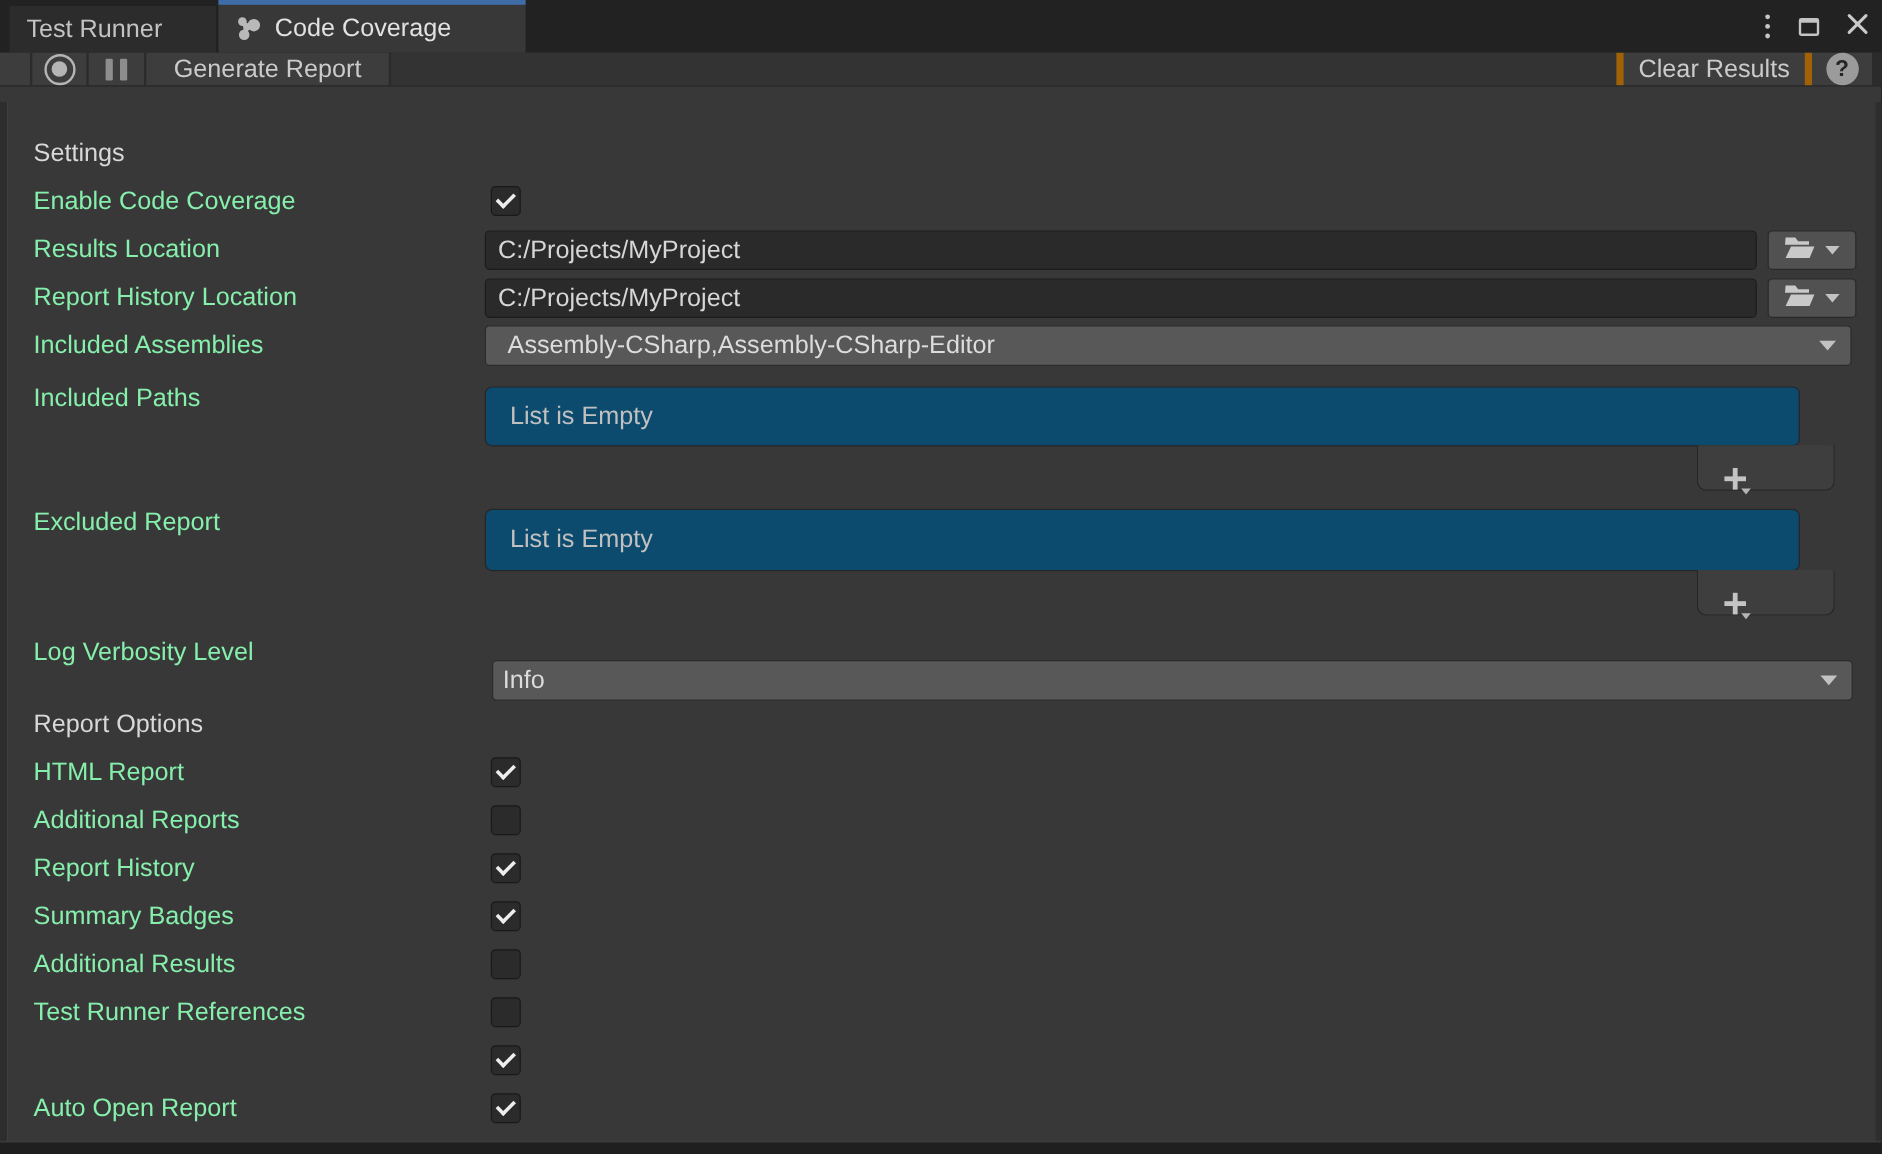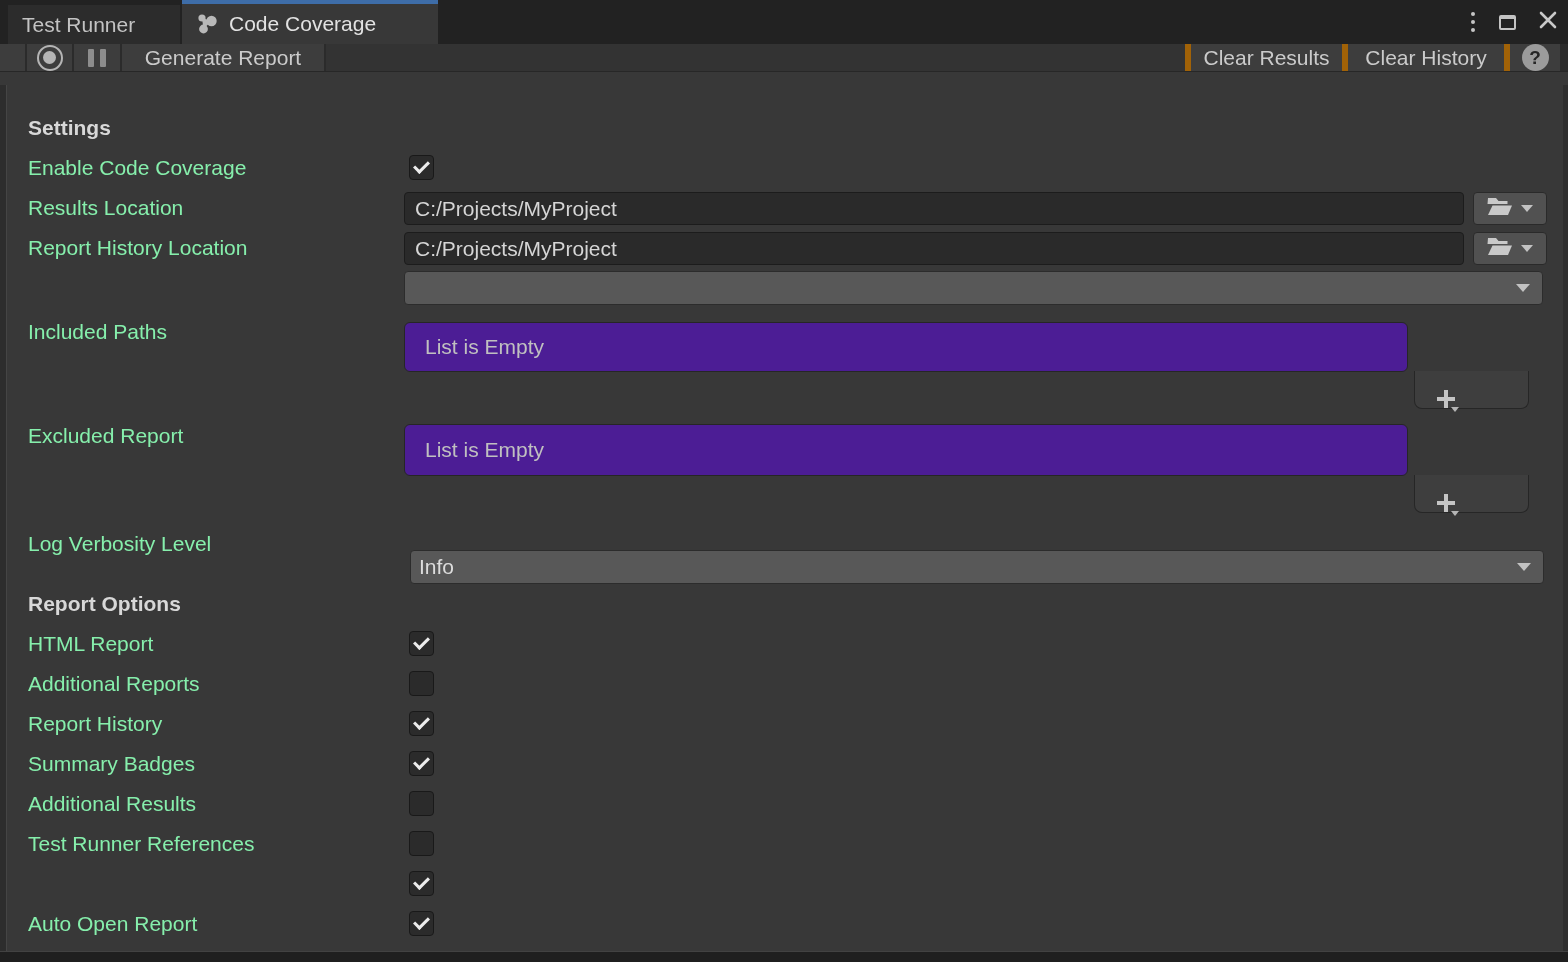--- a/index.html
+++ b/index.html
@@ -38,21 +38,21 @@
   .help-circle{width:27px;height:27px;border-radius:50%;background:#9b9b9b;color:#262626;
     font-weight:bold;font-size:19px;display:flex;align-items:center;justify-content:center;}
 
   
   .content{position:absolute;top:85px;left:0;right:0;bottom:11px;background:#383838;}
   .edge-left{position:absolute;left:0;top:0;bottom:0;width:7px;background:#2d2d2d;border-right:1px solid #454545;}
   .edge-right{position:absolute;right:0;top:0;bottom:0;width:5px;background:#2e2e2e;}
   .bottom-strip{position:absolute;left:0;right:0;bottom:0;height:11px;background:#1f1f1f;border-top:1px solid #424242;}
 
   .label{position:absolute;left:28px;height:40px;line-height:40px;font-size:21px;color:#86efac;white-space:nowrap;}
-  .heading{font-weight:bold;color:#d8d8d8;}
+  .heading{font-weight:normal;color:#d8d8d8;}
 
   .checkbox{position:absolute;left:409px;width:25px;height:25px;background:#2b2b2b;
     border:1px solid #191919;border-radius:4px;}
   .checkbox.checked::after{content:"";position:absolute;left:4px;top:5px;width:12px;height:6px;
     border-left:3px solid #ededed;border-bottom:3px solid #ededed;transform:rotate(-45deg);}
 
   .textfield{position:absolute;left:404px;width:1060px;height:33px;background:#2a2a2a;
     border:1px solid #1c1c1c;border-radius:4px;color:#d6d6d6;font-size:21px;padding:0 10px;
     font-family:"Liberation Sans", sans-serif;outline:none;}
 
@@ -60,21 +60,21 @@
     border:1px solid #2a2a2a;border-radius:4px;display:flex;align-items:center;
     justify-content:center;gap:8px;}
   .caret{width:0;height:0;border-left:7px solid transparent;border-right:7px solid transparent;
     border-top:8px solid #c2c2c2;}
   .caret-sm{border-left-width:6px;border-right-width:6px;border-top-width:7px;}
 
   .dropdown{position:absolute;height:34px;background:#585858;border:1px solid #2c2c2c;
     border-radius:4px;color:#dcdcdc;font-size:21px;display:flex;align-items:center;}
   .dropdown .dd-caret{position:absolute;right:12px;top:12px;}
 
-  .listbox{position:absolute;left:404px;width:1004px;background:#4c1d95;
+  .listbox{position:absolute;left:404px;width:1096px;background:#0c4a6e;
     border:1px solid #262626;border-radius:6px;display:flex;align-items:center;}
   .listbox .empty{color:#c0c0c0;font-size:21px;margin-left:20px;}
   .listfooter{position:absolute;left:1414px;width:115px;height:38px;background:#3e3e3e;
     border:1px solid #262626;border-top:none;border-radius:0 0 8px 8px;
     display:flex;align-items:center;justify-content:space-between;padding:0 22px;}
   .plus-icon{position:relative;width:18px;height:18px;}
   .plus-icon::before{content:"";position:absolute;left:0;top:7px;width:18px;height:4px;background:#c4c4c4;}
   .plus-icon::after{content:"";position:absolute;left:7px;top:0;width:4px;height:18px;background:#c4c4c4;}
   .plus-caret{position:absolute;left:14px;top:17px;width:0;height:0;
     border-left:4px solid transparent;border-right:4px solid transparent;border-top:5px solid #b5b5b5;}
@@ -128,23 +128,20 @@
           <i></i>
         </span>
     </div>
     <div class="tb-btn" style="width:204px;">
       <span>Generate Report</span>
     </div>
     <div class="tb-spacer"></div>
     <div class="tb-btn tb-right-sep" style="width:157px;border-right:none;">
       <span>Clear Results</span>
     </div>
-    <div class="tb-btn tb-right-sep" style="width:162px;border-right:none;">
-      <span>Clear History</span>
-    </div>
     <div class="tb-btn tb-right-sep" style="width:56px;border-right:none;">
       <span class="help-circle">?</span>
     </div>
     <div style="width:8px;background:#2b2b2b;"></div>
   </div>
 
   <div class="content">
 
     <div class="label heading" style="top:23px;">Settings</div>
 
@@ -168,21 +165,23 @@
     <div class="folderbtn" style="top:147px;">
       <span>
         <svg width="26" height="19" viewBox="0 0 26 19">
           <path d="M1 1 h8 l2.5 3 h9 v3 h-20 z" fill="#c9c9c9"></path>
           <path d="M5.5 8.5 h19.5 l-4 9.5 h-20 z" fill="#c9c9c9"></path>
         </svg>
       </span>
       <span class="caret caret-sm"></span>
     </div>
 
+    <div class="label" style="top:183px;">Included Assemblies</div>
     <div class="dropdown" style="top:186px;left:404px;width:1139px;padding-left:18px;">
+      <span>Assembly-CSharp,Assembly-CSharp-Editor</span>
       <span class="caret dd-caret"></span>
     </div>
 
     <div class="label" style="top:227px;">Included Paths</div>
     <div class="listbox" style="top:237px;height:50px;">
       <span class="empty">List is Empty</span>
     </div>
     <div class="listfooter" style="top:286px;">
       <span style="position:relative;">
         <span class="plus-icon"></span>

